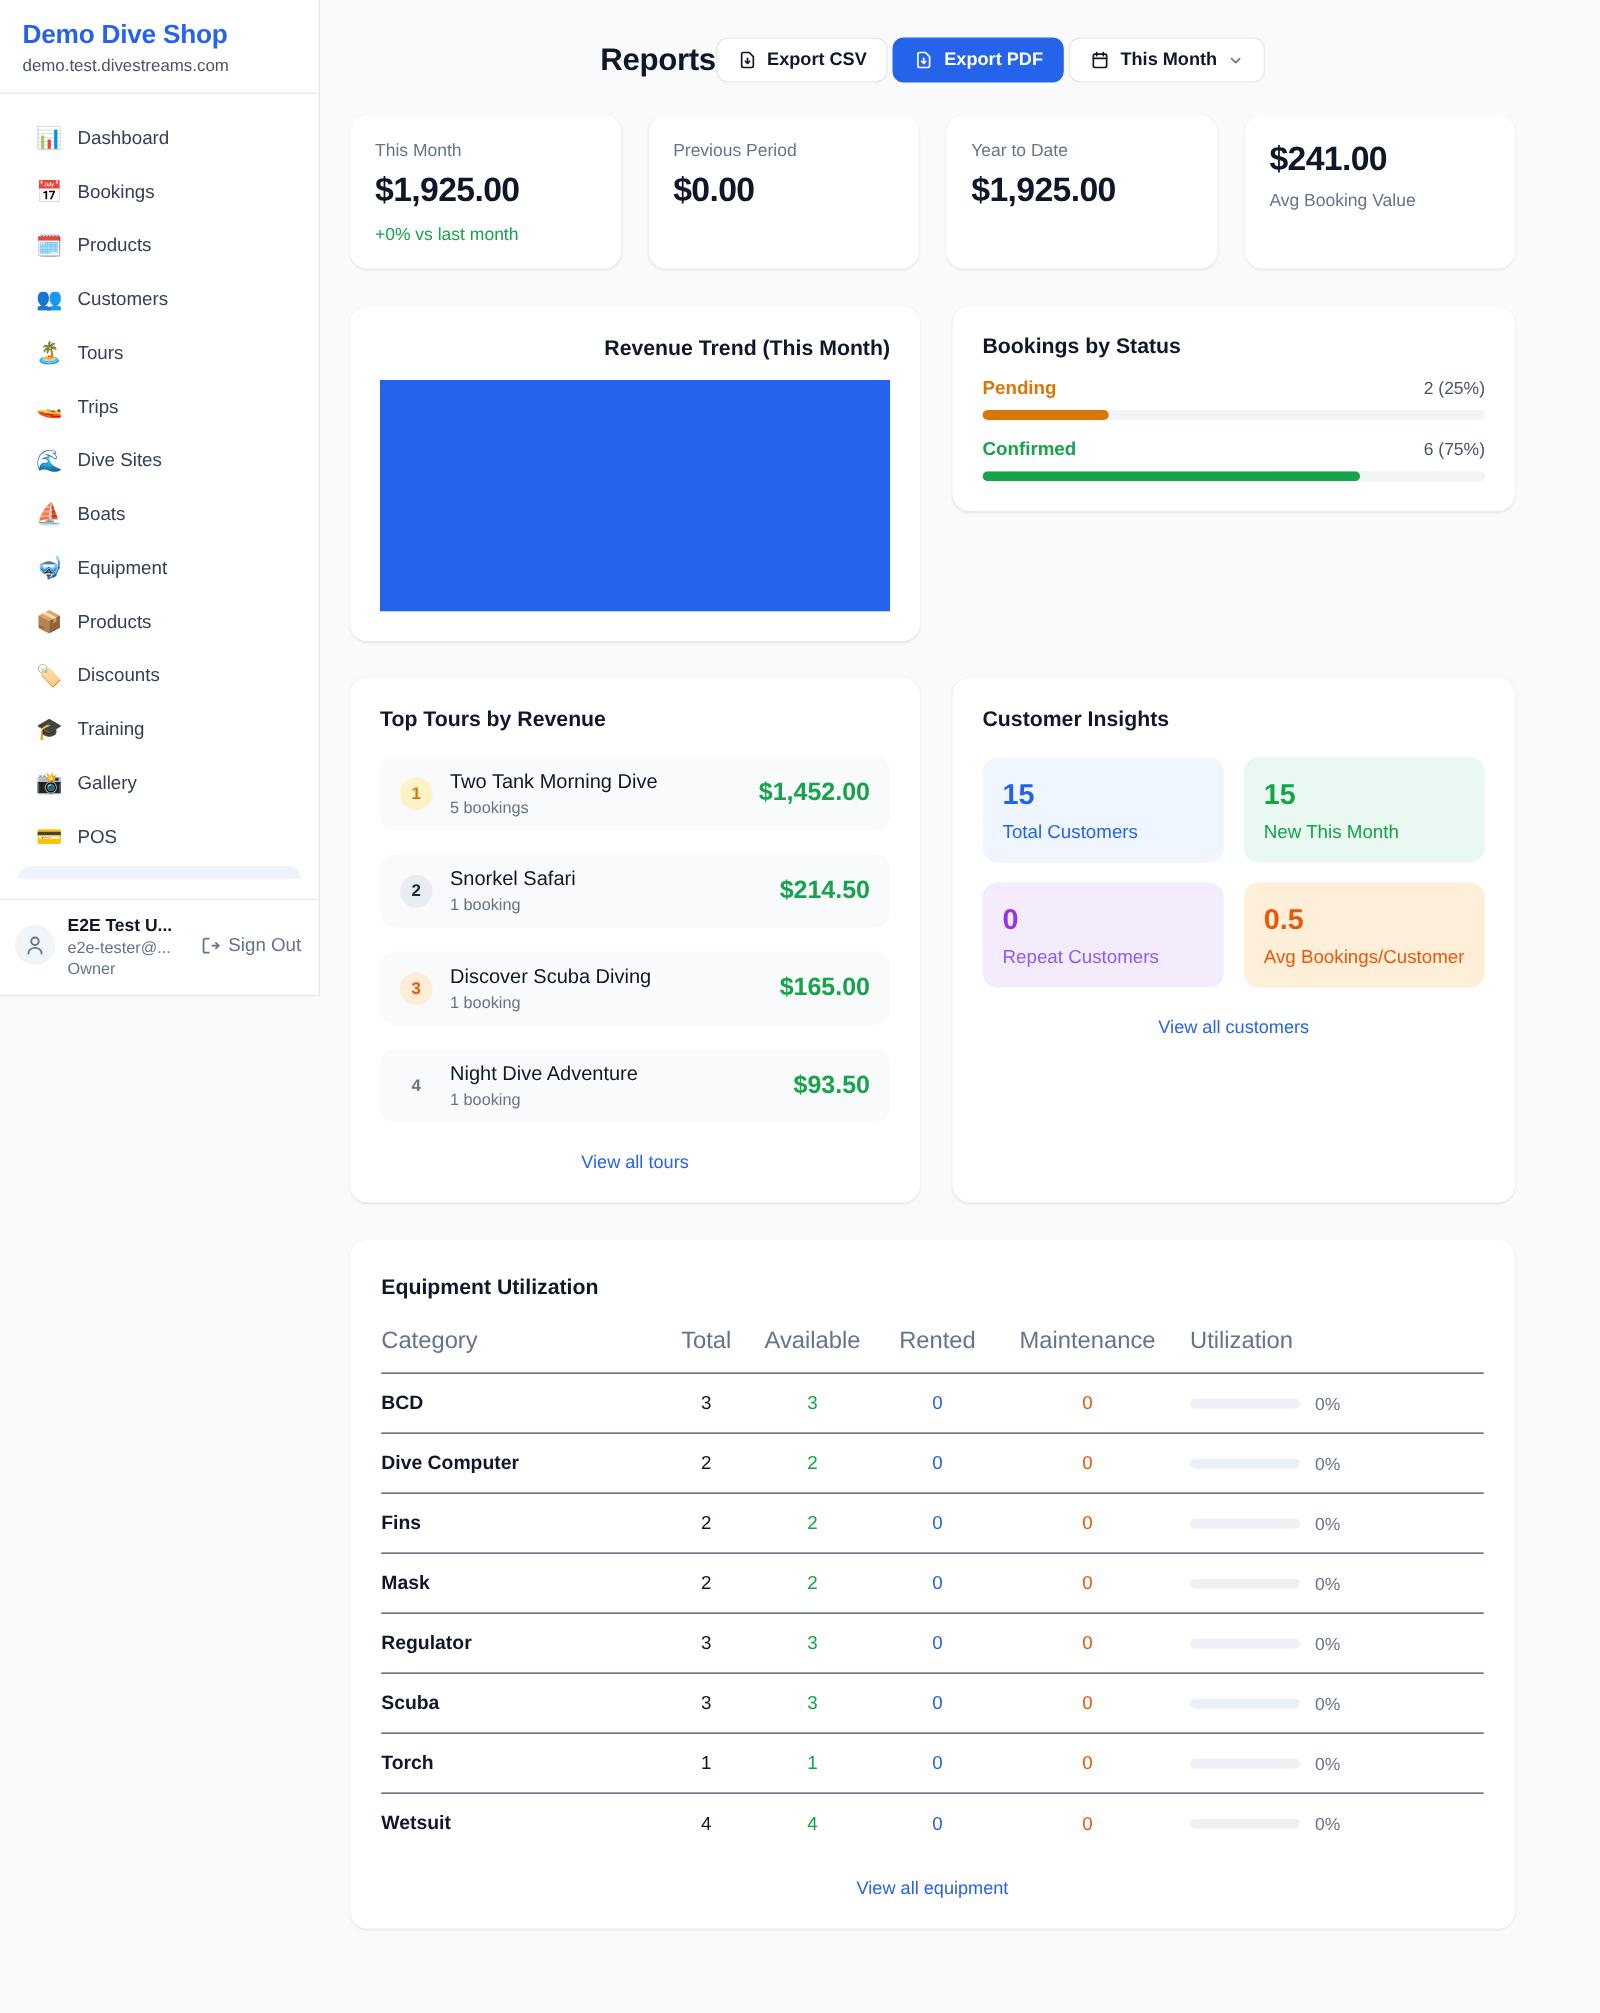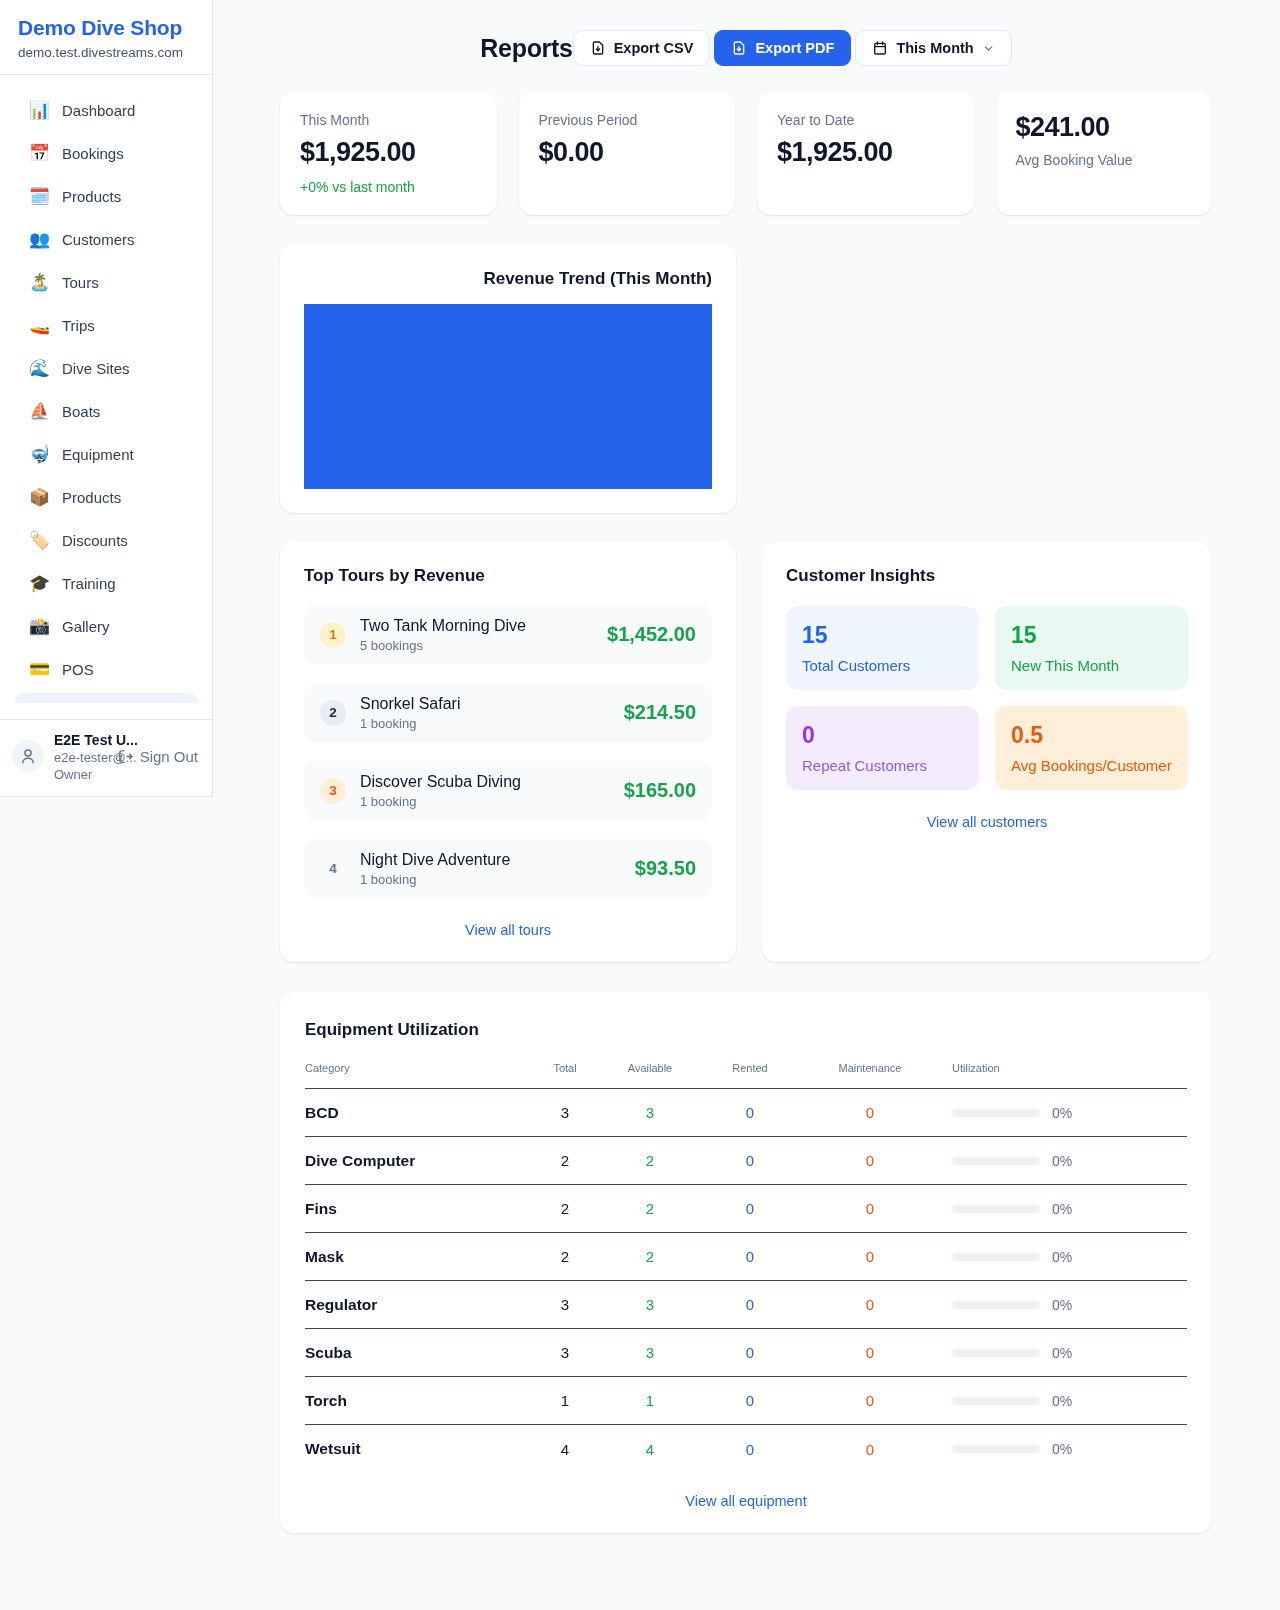--- a/index.html
+++ b/index.html
@@ -8,21 +8,21 @@
     font-family:"Liberation Sans", sans-serif;
     background:#f8fafc;
     color:#0f172a;
     width:1280px; height:1610px;
     overflow:hidden;
     position:relative;
   }
   
   .sidebar {
     position:absolute; left:0; top:0;
-    width:213px; height:797px;
+    width:256px; height:797px;
     background:#ffffff;
     border-right:1px solid #e2e8f0;
     border-bottom:1px solid #e2e8f0;
     display:flex; flex-direction:column;
   }
   .brand { padding:16px 16px 14px 18px; border-bottom:1px solid #e2e8f0; }
   .brand-name { color:#2563eb; font-size:21px; font-weight:bold; letter-spacing:-0.2px; }
   .brand-domain { color:#475569; font-size:13.5px; margin-top:5px; }
   .nav { padding:14px 12px 0 12px; flex:1; }
   .nav-item {
@@ -138,21 +138,21 @@
   .tile-orange { background:#ffeed8; } .tile-orange .tile-value, .tile-orange .tile-label { color:#ea580c; }
   
   .equip-card { padding:28px 25px 24px 25px; }
   .t-row {
     display:grid;
     grid-template-columns:225px 70px 100px 100px 140px 1fr;
     align-items:center; height:48px;
     border-bottom:1px solid #3f4a5c;
   }
   .t-head { height:auto; padding:22px 0 14px 0; border-bottom:1px solid #3f4a5c; }
-  .t-head .cell { font-size:11px; color:#64748b; font-weight:normal; }
+  .t-head .cell { font-size:19px; color:#64748b; font-weight:normal; }
   .cell { font-size:15px; }
   .cell.center { text-align:center; }
   .cell.cat { font-weight:bold; font-size:15.5px; }
   .cell.avail { color:#16a34a; }
   .cell.rent { color:#2563eb; }
   .cell.maint { color:#ea580c; }
   .cell.util { display:flex; align-items:center; gap:12px; padding-left:12px; }
   .util-track { width:88px; height:8px; border-radius:4px; background:#edf1f6; overflow:hidden; }
   .util-fill { height:100%; background:#2563eb; border-radius:4px; }
   .util-pct { font-size:14px; color:#64748b; }
@@ -306,20 +306,41 @@
     </div>
   </div>
 
   <div class="row2">
     <div class="card chart-card">
       <div class="card-title">Revenue Trend (This Month)</div>
       <div class="chart-area">
         <div class="chart-bar" style="width: 100%;"></div>
       </div>
     </div>
+    <div class="card status-card">
+      <div class="card-title">Bookings by Status</div>
+      <div class="status-row">
+        <div class="status-line">
+          <span class="status-name pending">Pending</span>
+          <span class="status-count">2 (25%)</span>
+        </div>
+        <div class="track">
+          <div class="fill orange" style="width: 25%;"></div>
+        </div>
+      </div>
+      <div class="status-row">
+        <div class="status-line">
+          <span class="status-name confirmed">Confirmed</span>
+          <span class="status-count">6 (75%)</span>
+        </div>
+        <div class="track">
+          <div class="fill green" style="width: 75%;"></div>
+        </div>
+      </div>
+    </div>
   </div>
 
   <div class="row3">
     <div class="card tours-card">
       <div class="card-title">Top Tours by Revenue</div>
 
       <div class="tour-item">
         <span class="rank rank-1">1</span>
         <span class="tour-meta">
           <span class="tour-name" style="display:block">Two Tank Morning Dive</span>

